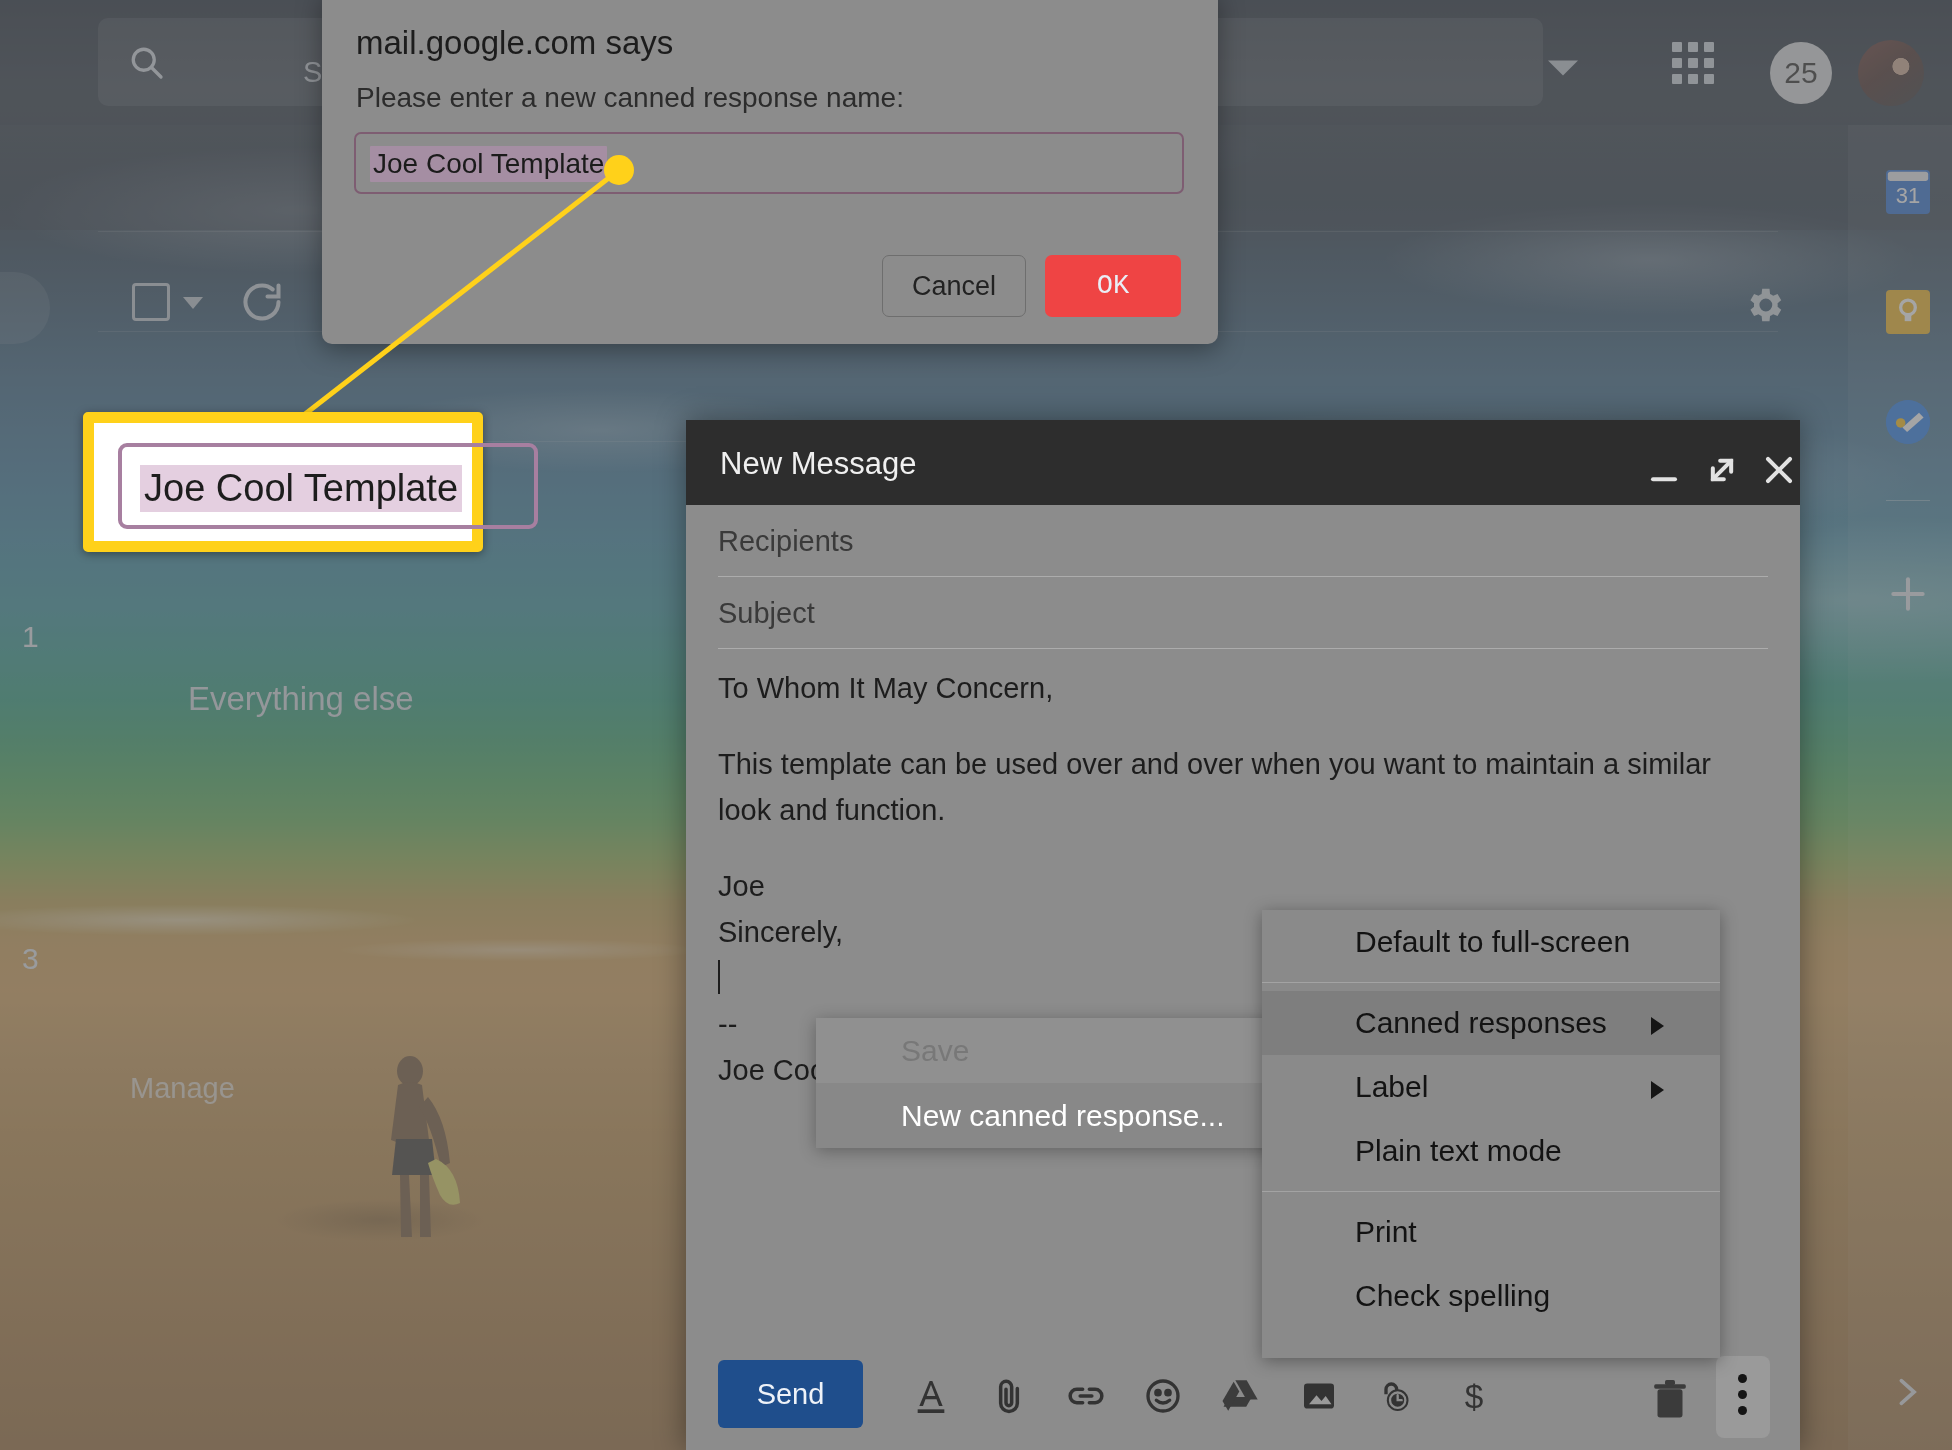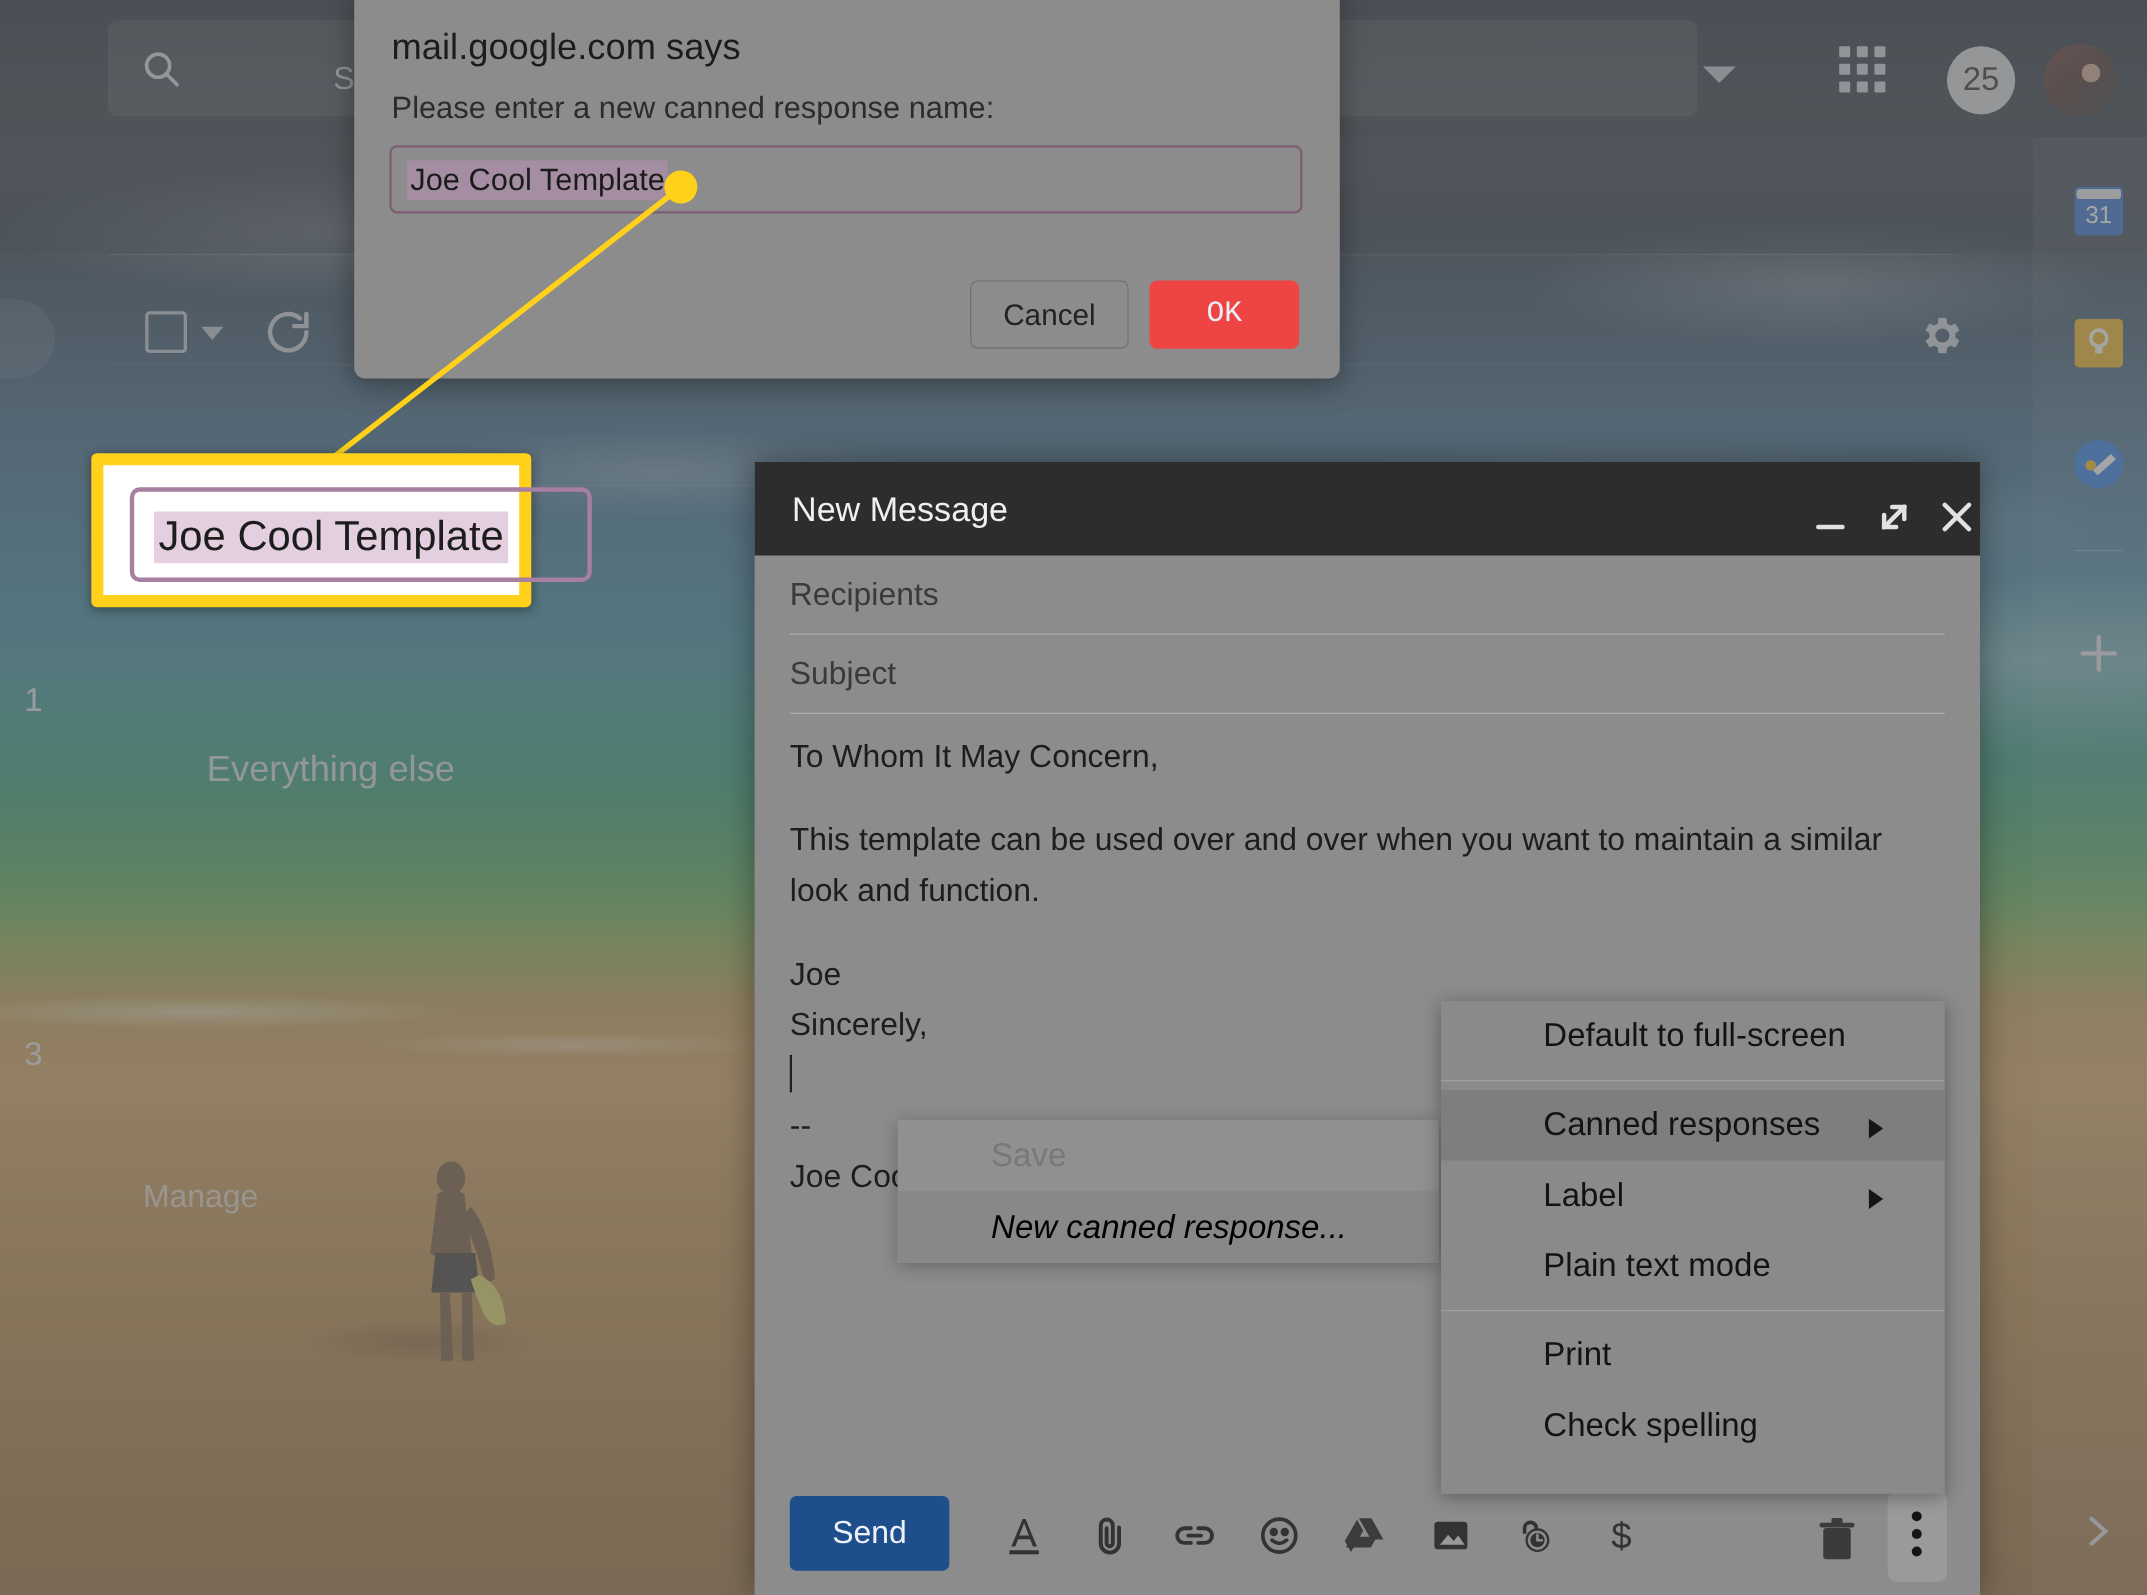--- a/index.html
+++ b/index.html
@@ -227,21 +227,21 @@
   }
   .tool-icon { position:absolute; top:42px; width:40px; height:40px; cursor:pointer; }
   #trash-icon { position:absolute; left:1650px; top:1378px; width:40px; height:44px; }
   #more-options {
     position:absolute; left:1716px; top:1356px; width:54px; height:82px;
     background:rgba(255,255,255,.12); border-radius:8px;
   }
 
   
   #ctx-menu {
-    position:absolute; left:1310px; top:910px; width:458px; height:448px;
+    position:absolute; left:1262px; top:910px; width:458px; height:448px;
     background:#8a8a8a; box-shadow: 0 3px 16px rgba(0,0,0,.35);
   }
   .menu-item {
     position:relative; height:64px; display:flex; align-items:center;
     padding-left:93px; font-size:30px; color:#131313; cursor:pointer;
   }
   .menu-item.hl { background:#7e7e7e; }
   .menu-sep { height:1px; background:rgba(255,255,255,.22); margin:8px 0; }
   .submenu-arrow {
     position:absolute; right:56px; top:26px; width:0; height:0;
@@ -251,21 +251,21 @@
 
   #sub-menu {
     position:absolute; left:816px; top:1018px; width:492px; height:130px;
     background:#909090; box-shadow: 0 3px 16px rgba(0,0,0,.3);
   }
   .sub-item {
     height:65px; display:flex; align-items:center; padding-left:85px;
     font-size:30px; cursor:pointer;
   }
   #sub-save { color:#787878; }
-  #sub-new { color:#000000; font-style:italic; background:#888888; }
+  #sub-new { color:#ffffff; background:#888888; }
 
   svg { display:block; }
 </style>
 </head>
 <body>
 
 <div id="bg-photo"></div>
 <div id="bg-clouds"></div>
 <div id="bg-foam"></div>
 <svg id="surfer" viewBox="0 0 110 200">

